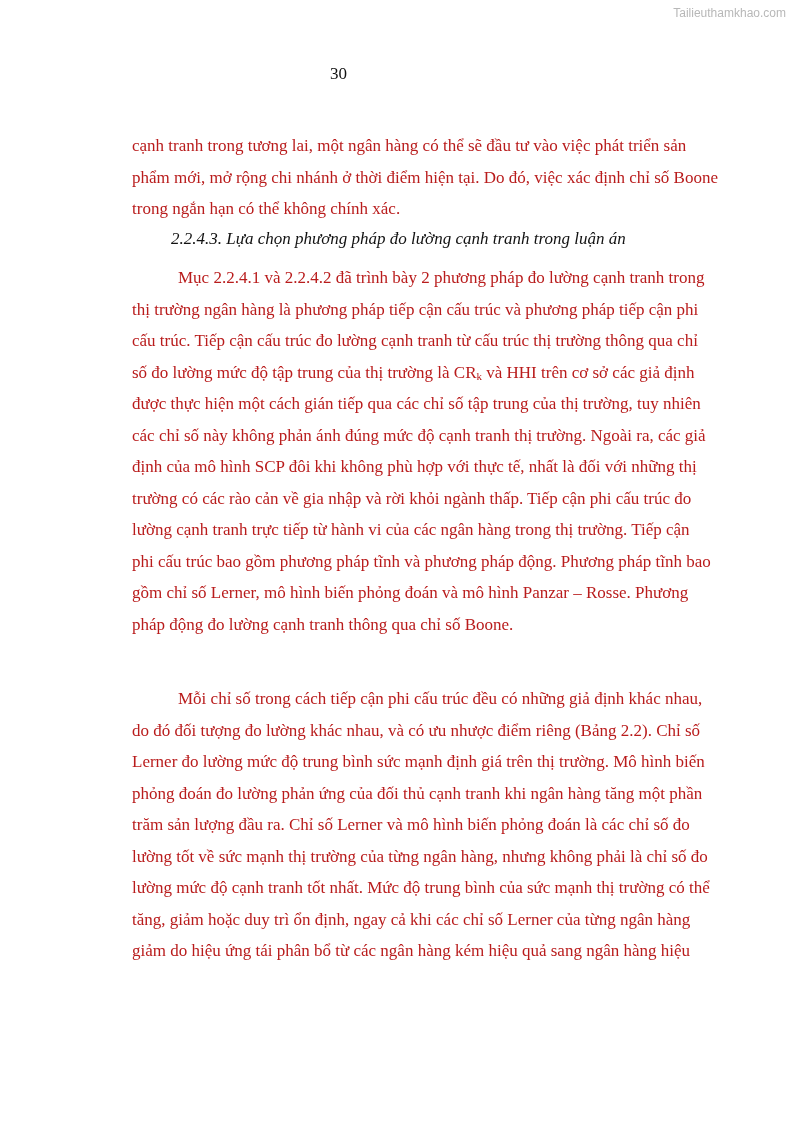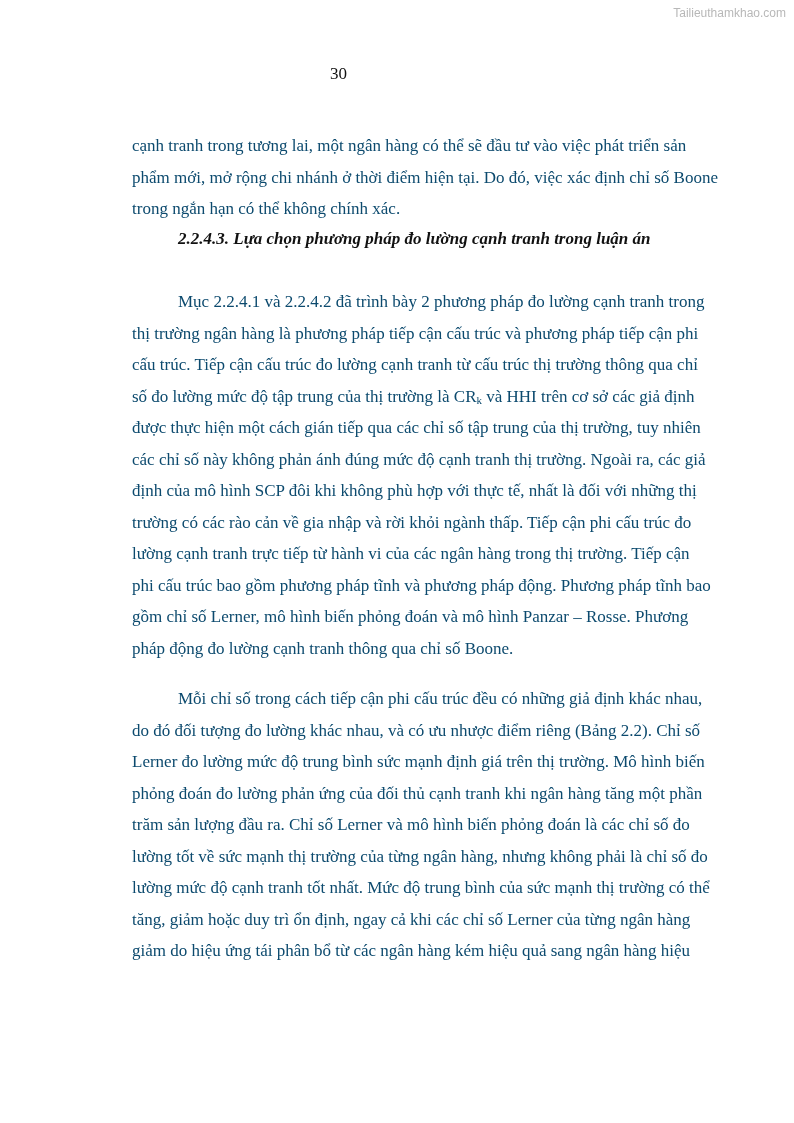--- a/index.html
+++ b/index.html
@@ -8,52 +8,52 @@
       position: absolute; top: 6px; right: 8px;
       font-family: "Liberation Sans", sans-serif; font-size: 12px;
       color: #b8b8b8; letter-spacing: 0px;
     }
     .page-number {
       position: absolute; top: 64px; left: 0; width: 677px; text-align: center;
       font-family: "Liberation Serif", serif; font-size: 17px; color: #111;
     }
     .text {
       position: absolute; left: 132px; width: 546px;
-      font-family: "Liberation Serif", serif; font-size: 17px; color: #0c4a6e;
+      font-family: "Liberation Serif", serif; font-size: 17px; color: #b91c1c;
       line-height: 31.5px;
     }
     .line {
       display: block; text-align: justify; text-align-last: justify;
       white-space: nowrap; height: 31.5px;
     }
     .line.last { text-align-last: left; }
     .line.indent { padding-left: 46px; }
     .heading {
-      position: absolute; left: 178px; top: 229px;
+      position: absolute; left: 171px; top: 229px;
       font-family: "Liberation Serif", serif; font-size: 17px; color: #111;
-      font-weight: bold; font-style: italic;
+      font-weight: normal; font-style: italic;
     }
     sub { font-size: 11px; vertical-align: -2px; line-height: 0; }
   </style>
 </head>
 <body>
 
 <div class="watermark">Tailieuthamkhao.com</div>
 
 <div class="page-number">30</div>
 
 <div class="text" style="top:130px;">
   <span class="line">cạnh tranh trong tương lai, một ngân hàng có thể sẽ đầu tư vào việc phát triển sản</span>
   <span class="line">phẩm mới, mở rộng chi nhánh ở thời điểm hiện tại. Do đó, việc xác định chỉ số Boone</span>
   <span class="line last">trong ngắn hạn có thể không chính xác.</span>
 </div>
 
 <div class="heading">2.2.4.3. Lựa chọn phương pháp đo lường cạnh tranh trong luận án</div>
 
-<div class="text" style="top:262px;margin-top:24px;">
+<div class="text" style="top:262px;">
   <span class="line indent">Mục 2.2.4.1 và 2.2.4.2 đã trình bày 2 phương pháp đo lường cạnh tranh trong</span>
   <span class="line">thị trường ngân hàng là phương pháp tiếp cận cấu trúc và phương pháp tiếp cận phi</span>
   <span class="line">cấu trúc. Tiếp cận cấu trúc đo lường cạnh tranh từ cấu trúc thị trường thông qua chỉ</span>
   <span class="line"><span>số đo lường mức độ tập trung của thị trường là CR</span><sub>k</sub><span> và HHI trên cơ sở các giả định</span></span>
   <span class="line">được thực hiện một cách gián tiếp qua các chỉ số tập trung của thị trường, tuy nhiên</span>
   <span class="line">các chỉ số này không phản ánh đúng mức độ cạnh tranh thị trường. Ngoài ra, các giả</span>
   <span class="line">định của mô hình SCP đôi khi không phù hợp với thực tế, nhất là đối với những thị</span>
   <span class="line">trường có các rào cản về gia nhập và rời khỏi ngành thấp. Tiếp cận phi cấu trúc đo</span>
   <span class="line">lường cạnh tranh trực tiếp từ hành vi của các ngân hàng trong thị trường. Tiếp cận</span>
   <span class="line">phi cấu trúc bao gồm phương pháp tĩnh và phương pháp động. Phương pháp tĩnh bao</span>

